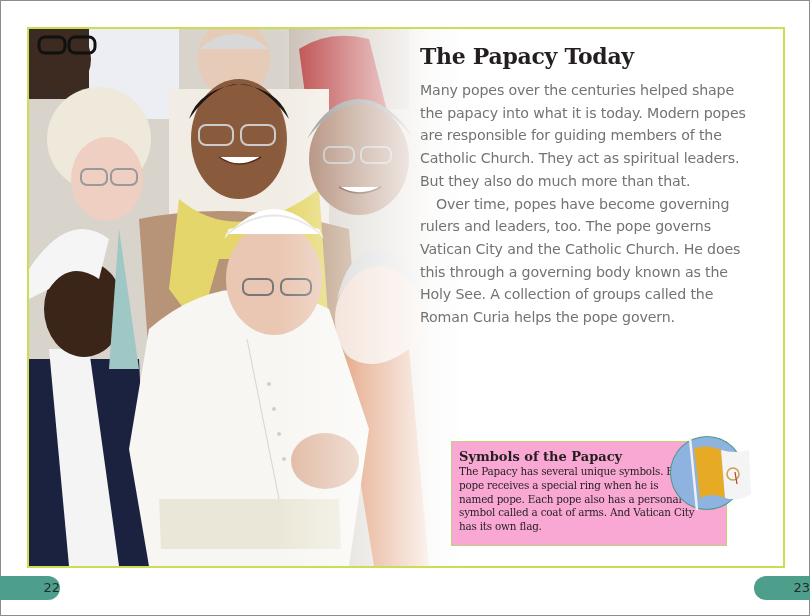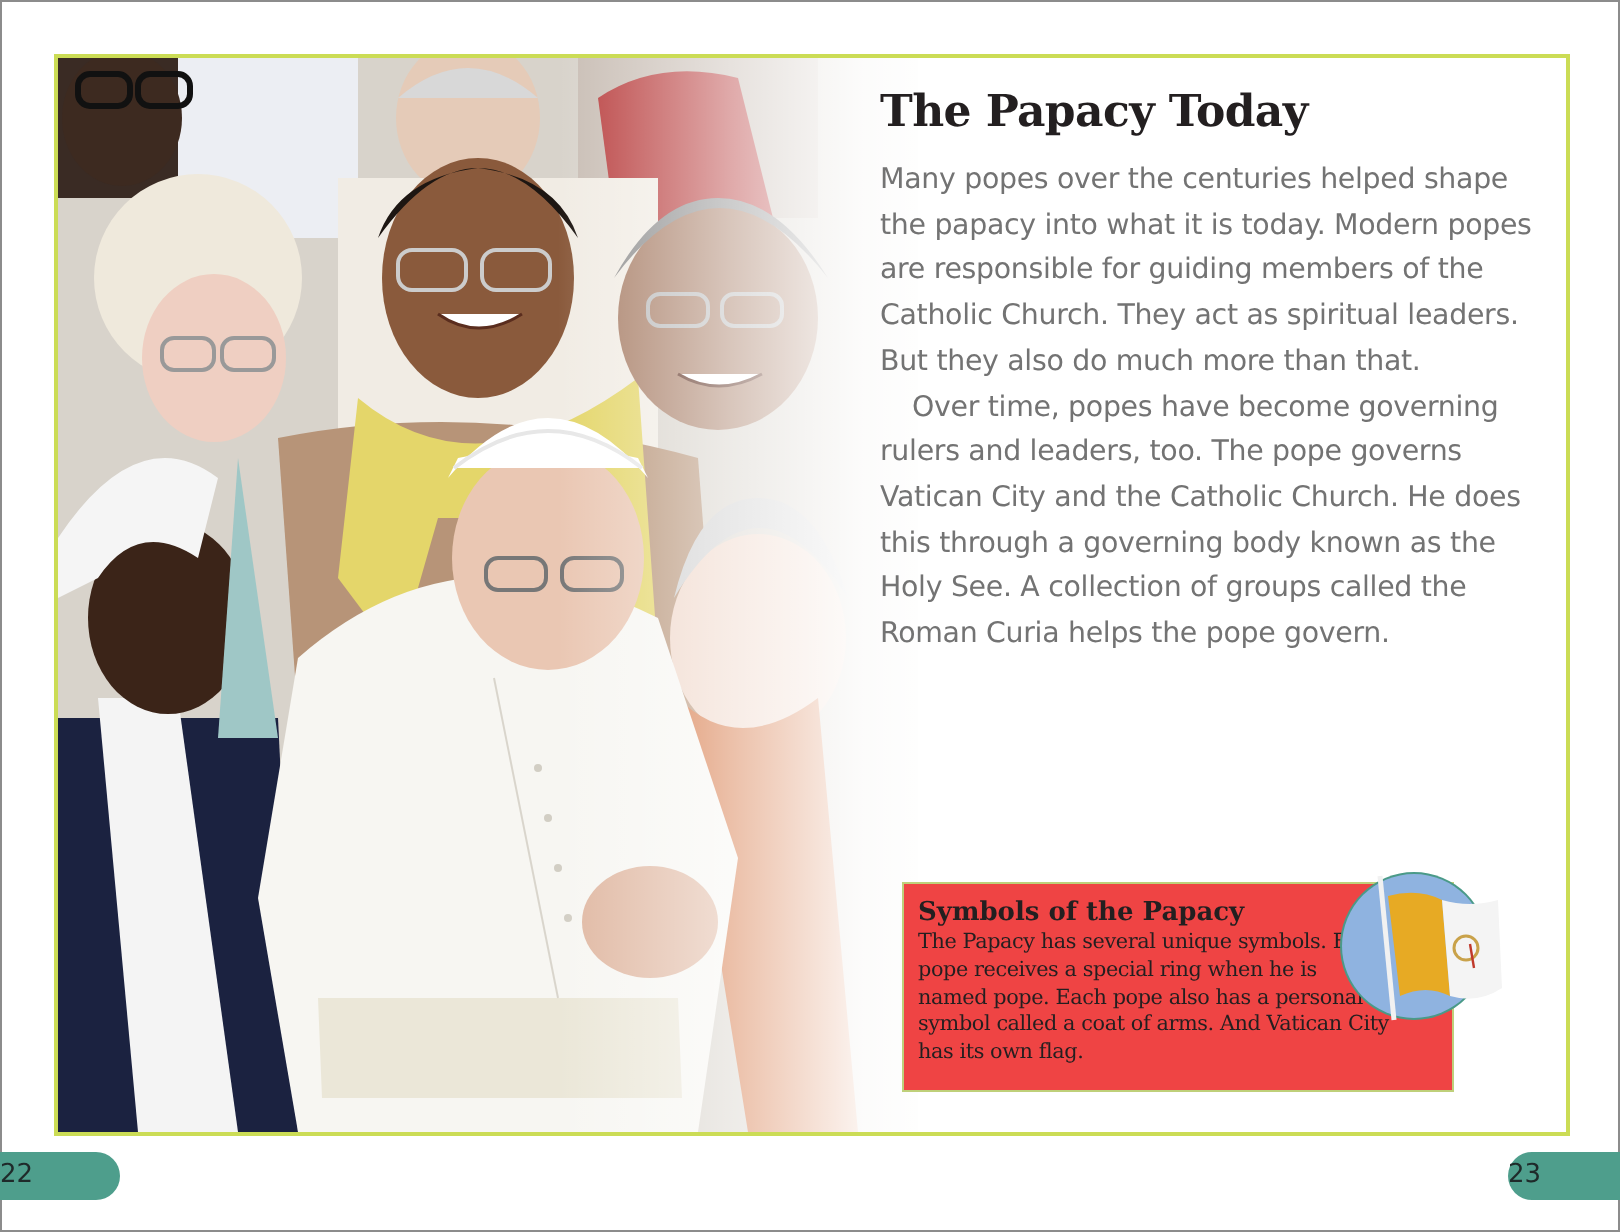--- a/index.html
+++ b/index.html
@@ -22,53 +22,53 @@
       position: absolute; left: 0; top: 0; width: 430px; height: 537px; overflow: hidden;
       background: #d9d4cc;
     }
     .photo svg { display: block; }
     .photo-fade {
       position: absolute; left: 250px; top: 0; width: 190px; height: 537px;
       background: linear-gradient(to right, rgba(255,255,255,0) 0%, rgba(255,255,255,0.55) 45%, rgba(255,255,255,0.92) 80%, #ffffff 100%);
     }
     
     .article {
-      position: absolute; left: 411px; top: 12px; width: 335px;
+      position: absolute; left: 391px; top: 12px; width: 335px;
     }
     .article h1 {
       margin: 0 0 8px 0; font-family: "DejaVu Serif", serif; font-weight: bold;
       font-size: 22px; color: #231f20; letter-spacing: -0.3px; line-height: 30px;
     }
     .article p {
       margin: 0; font-family: "DejaVu Sans", sans-serif; font-size: 14.2px;
       line-height: 22.7px; color: #737373; letter-spacing: -0.15px;
     }
     .article p.indent { text-indent: 16px; }
     
     .callout {
       position: absolute; left: 422px; top: 412px; width: 276px; height: 105px;
-      background: #ef4444; border: 1px solid #bfd07a; box-sizing: border-box;
+      background: #f9a8d4; border: 1px solid #bfd07a; box-sizing: border-box;
       padding: 7px 10px 0 7px;
     }
     .callout h2 {
       margin: 0; font-family: "DejaVu Serif", serif; font-weight: bold; font-size: 13px;
       color: #231f20; line-height: 16px;
     }
     .callout p {
       margin: 0; width: 236px; font-family: "DejaVu Serif", serif; font-size: 10.4px;
       line-height: 13.8px; color: #231f20; letter-spacing: -0.2px;
     }
     .flag-badge {
       position: absolute; left: 640px; top: 403px; width: 82px; height: 82px;
     }
     
     .page-tab {
       position: absolute; top: 576px; height: 24px; background: #4e9e8c;
       color: #1f2a2a; font-family: "DejaVu Sans", sans-serif; font-size: 13px;
-      line-height: 24px; text-align: left;
+      line-height: 24px; text-align: right;
     }
     .page-tab.left { left: 0; width: 60px; border-radius: 0 12px 12px 0; }
     .page-tab.right { right: 0; width: 56px; border-radius: 12px 0 0 12px; }
   </style>
 </head>
 <body>
 
 <div class="page-outline"></div>
 
 <div class="frame">

